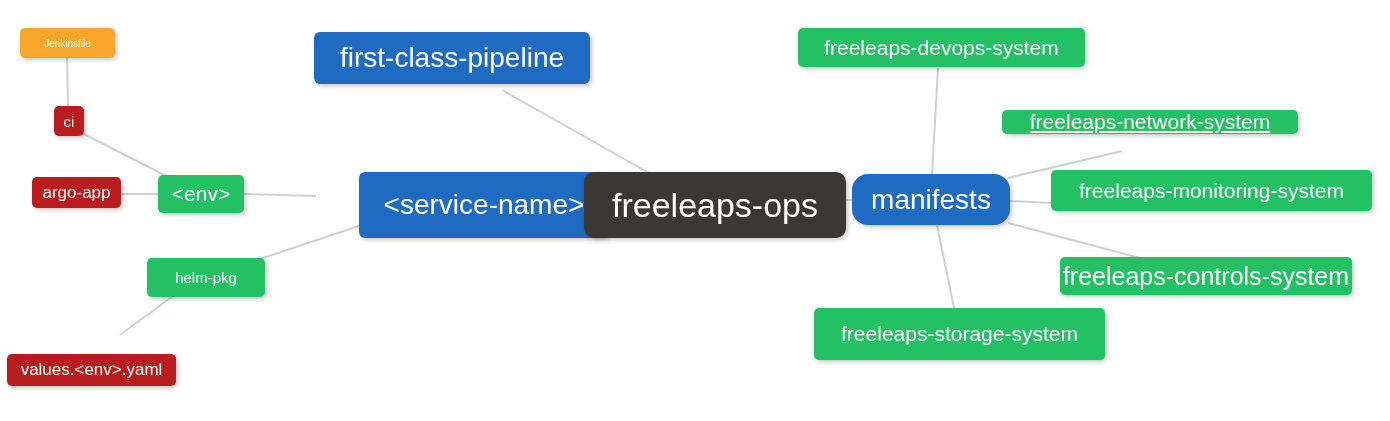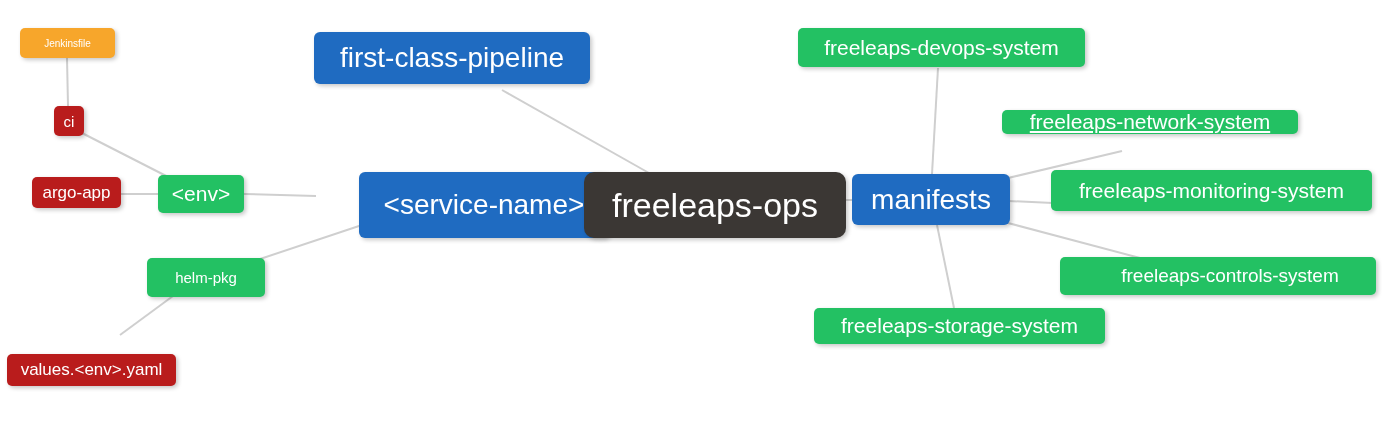--- a/index.html
+++ b/index.html
@@ -42,26 +42,26 @@
   
   .n-jenkinsfile          { left: 20px;   top: 28px;  width: 95px;  height: 30px; font-size: 10px; }
   .n-ci                   { left: 54px;   top: 106px; width: 30px;  height: 30px; font-size: 15px; }
   .n-argo-app             { left: 32px;   top: 177px; width: 89px;  height: 31px; font-size: 17px; }
   .n-env                  { left: 158px;  top: 175px; width: 86px;  height: 38px; font-size: 21px; }
   .n-helm-pkg             { left: 147px;  top: 258px; width: 118px; height: 39px; font-size: 15px; }
   .n-values-env-yaml      { left: 7px;    top: 354px; width: 169px; height: 32px; font-size: 17px; }
   .n-first-class-pipeline { left: 314px;  top: 32px;  width: 276px; height: 52px; font-size: 28px; border-radius: 6px; }
   .n-service-name         { left: 316px;  top: 172px; width: 250px; height: 66px; font-size: 28px; border-radius: 6px; margin-left: 43px; }
   .n-freeleaps-ops        { left: 584px;  top: 172px; width: 262px; height: 66px; font-size: 34px; border-radius: 10px; }
-  .n-manifests            { left: 852px;  top: 174px; width: 158px; height: 51px; font-size: 28px; border-radius: 6px; }
+  .n-manifests            { left: 852px;  top: 174px; width: 158px; height: 51px; font-size: 28px; border-radius: 16px; }
   .n-devops-system        { left: 798px;  top: 28px;  width: 287px; height: 39px; font-size: 21px; }
   .n-network-system       { left: 1002px; top: 110px; width: 296px; height: 24px; font-size: 21px; text-decoration: underline; }
   .n-monitoring-system    { left: 1051px; top: 170px; width: 321px; height: 41px; font-size: 21px; }
-  .n-controls-system      { left: 1060px; top: 257px; width: 292px; height: 38px; font-size: 19px; padding-left: 24px; }
-  .n-storage-system       { left: 814px;  top: 308px; width: 291px; height: 36px; font-size: 21px; }
+  .n-controls-system      { left: 1060px; top: 257px; width: 292px; height: 38px; font-size: 25px; }
+  .n-storage-system       { left: 814px;  top: 308px; width: 291px; height: 52px; font-size: 21px; }
 </style>
 </head>
 <body>
 
 <div class="canvas">
 
   <svg class="edges" viewBox="0 0 1390 421" xmlns="http://www.w3.org/2000/svg">
     <line x1="67" y1="58" x2="68" y2="106"></line>
     <line x1="80" y1="132" x2="178" y2="182"></line>
     <line x1="121" y1="194" x2="158" y2="194"></line>

